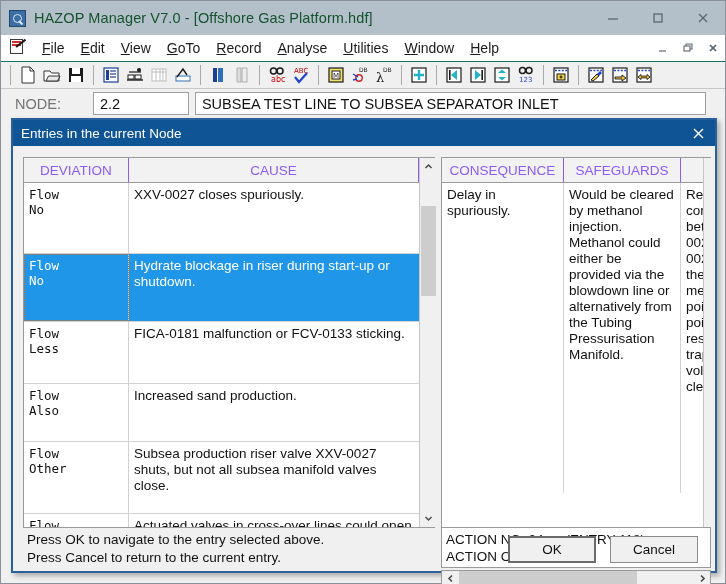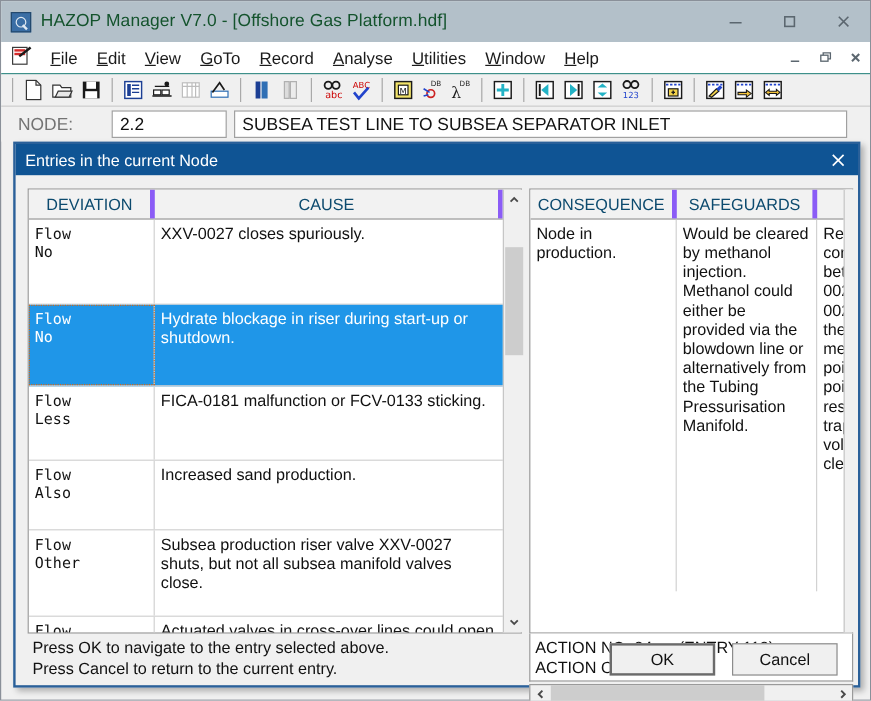--- a/index.html
+++ b/index.html
@@ -136,21 +136,21 @@
   .grid-right {
     position: absolute; left: 428px; top: 11px; width: 270px; height: 371px;
     border: 1px solid #9a9a9a; background: #ffffff; overflow: hidden;
   }
   .ghead {
     display: flex; height: 25px; background: #f2f2f2;
     border-bottom: 1px solid #9a9a9a;
   }
   .ghead .hc {
     display: flex; align-items: center; justify-content: center;
-    font-size: 13.5px; color: #0c4a6e; border-right: 4px solid #8b5cf6;
+    font-size: 13.5px; color: #8b5cf6; border-right: 1px solid #8b5cf6;
     height: 100%; overflow: hidden; white-space: nowrap;
   }
   .grow { display: flex; border-bottom: 1px solid #d2d2d2; }
   .grow.sel { background: #1f96e8; }
   .grow.sel .cell { color: #ffffff; }
   .grow.sel .cell.dev { outline: 1px dotted #cf6a1a; outline-offset: -1px; }
   .cell {
     border-right: 1px solid #d2d2d2; padding: 4px 6px 0 5px;
     font-size: 13.5px; color: #111; line-height: 16px; overflow: hidden;
   }
@@ -551,21 +551,21 @@
       </div>
 
       <div class="grid-right">
         <div class="ghead">
           <div class="hc c-cons">CONSEQUENCE</div>
           <div class="hc c-safe">SAFEGUARDS</div>
           <div class="hc c-act" style="justify-content:center">A</div>
         </div>
         <div class="rgrid-body">
           <div class="rgrid-inner">
-            <div class="cell c-cons" style="height:310px">Node in production.</div>
+            <div class="cell c-cons" style="height:310px">Delay in spuriously.</div>
             <div class="cell c-safe" style="height:310px">Would be cleared by methanol injection. Methanol could either be provided via the blowdown line or alternatively from the Tubing Pressurisation Manifold.</div>
             <div class="cell c-act" style="height:310px">Review configuration between XXV-0027 and XV-0028 to determine the most suitable methanol injection point (i.e. the point which will result in any trapped pipework volume be cleared.</div>
           </div>
         </div>
       </div>
 
       <div class="action-strip">
         <div>
           <span>ACTION NO: 34</span><span class="act-gap"></span><span>(ENTRY 118)</span>
         </div>

